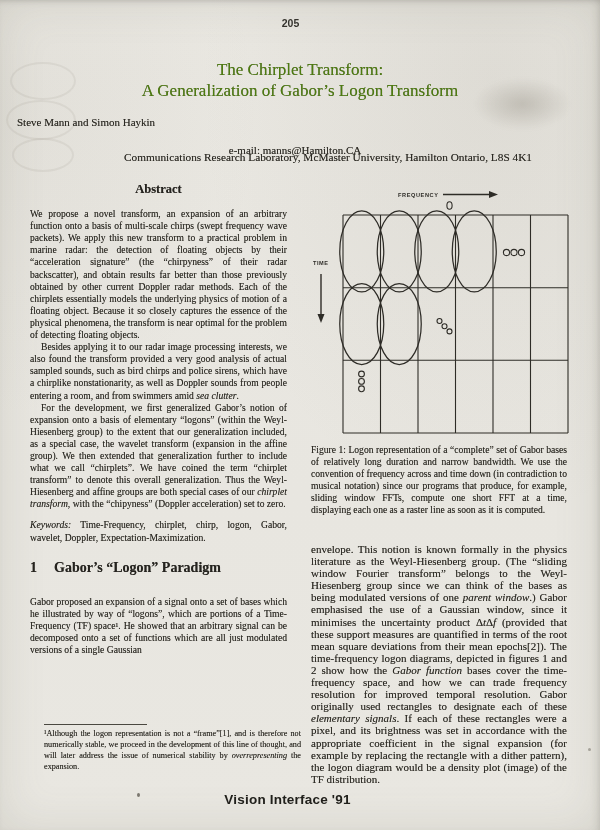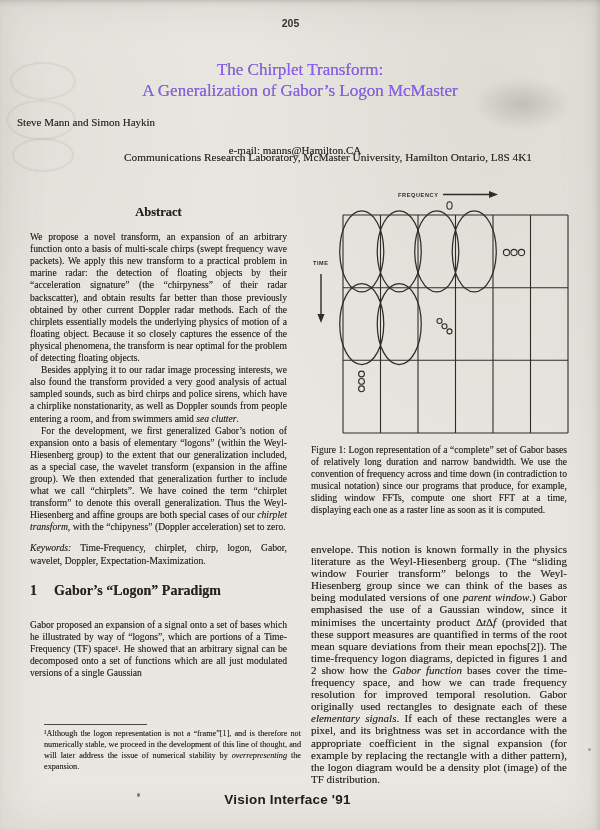--- a/index.html
+++ b/index.html
@@ -17,26 +17,26 @@
   .abs{position:absolute;}
   .just{text-align:justify;text-justify:inter-word;hyphens:auto;-webkit-hyphens:auto;}
   p{margin:0;}
   .ind{text-indent:11px;}
   .softt{text-shadow:0 0 .4px rgba(43,41,35,.55);}
 
   #pageno{top:17px;left:0;width:581px;text-align:center;
     font-family:"Liberation Sans",sans-serif;font-weight:bold;font-size:10.5px;color:#35332e;}
 
   #titleblock{top:60px;left:0;width:600px;text-align:center;
-    font-size:17px;line-height:20.5px;color:#8b5cf6;}
+    font-size:17px;line-height:20.5px;color:#4d7c0f;}
   #authors{top:116px;left:0;width:596px;font-size:11px;padding-left:17px;}
   #affil{top:130px;left:40px;width:576px;text-align:center;font-size:11.3px;margin-top:21px;}
   #email{top:144px;left:0;width:590px;text-align:center;font-size:11px;}
 
-  #leftcol{top:206px;left:30px;width:257px;font-size:9.6px;line-height:12.1px;}
+  #leftcol{top:183px;left:30px;width:257px;font-size:9.6px;line-height:12.1px;}
   #abstract-heading{font-size:12.5px;font-weight:bold;text-align:center;margin:0 0 13px 0;color:#25231f;}
   #keywords{margin-top:9px;}
   #sec1-heading{margin:18px 0 22px 0;font-size:14px;font-weight:bold;color:#25231f;font-family:Liberation Serif, serif;}
   #sec1-heading .sp{margin-left:17px;}
 
   #footnote{top:724px;left:44px;width:257px;font-size:8.2px;line-height:10.9px;}
   .fn-rule{width:103px;height:1px;background:#4a4840;margin-bottom:4px;}
 
   #fig1{left:305px;top:182px;}
   #caption{top:444px;left:311px;width:256px;font-size:9.6px;line-height:12.1px;}
@@ -63,21 +63,21 @@
 <div class="ghost-e abs" style="left:6px;top:100px;width:66px;height:36px;"></div>
 <div class="ghost-e abs" style="left:12px;top:138px;width:58px;height:30px;"></div>
 <div id="smudge-tr" class="abs"></div>
 <div id="speck1" class="abs"></div>
 <div id="speck2" class="abs"></div>
 
 <div id="pageno" class="abs">205</div>
 
 <div id="titleblock" class="abs softt">
   <div>The Chirplet Transform:</div>
-  <div>A Generalization of Gabor’s Logon McMaster</div>
+  <div>A Generalization of Gabor’s Logon Transform</div>
 </div>
 <div id="authors" class="abs softt">Steve Mann and Simon Haykin</div>
 <div id="affil" class="abs softt">Communications Research Laboratory, McMaster University, Hamilton Ontario, L8S 4K1</div>
 <div id="email" class="abs softt">e-mail: manns@Hamilton.CA</div>
 
 <div id="leftcol" class="abs softt">
   <div id="abstract-heading">Abstract</div>
   <p class="just">We propose a novel transform, an expansion of an arbitrary function onto a basis of multi-scale chirps (swept frequency wave packets). We apply this new transform to a practical problem in marine radar: the detection of floating objects by their “acceleration signature” (the “chirpyness” of their radar backscatter), and obtain results far better than those previously obtained by other current Doppler radar methods. Each of the chirplets essentially models the underlying physics of motion of a floating object. Because it so closely captures the essence of the physical phenomena, the transform is near optimal for the problem of detecting floating objects.</p>
   <p class="just ind">Besides applying it to our radar image processing interests, we also found the transform provided a very good analysis of actual sampled sounds, such as bird chirps and police sirens, which have a chirplike nonstationarity, as well as Doppler sounds from people entering a room, and from swimmers amid <i>sea clutter</i>.</p>
   <p class="just ind">For the development, we first generalized Gabor’s notion of expansion onto a basis of elementary “logons” (within the Weyl-Hiesenberg group) to the extent that our generalization included, as a special case, the wavelet transform (expansion in the affine group). We then extended that generalization further to include what we call “chirplets”. We have coined the term “chirplet transform” to denote this overall generalization. Thus the Weyl-Hiesenberg and affine groups are both special cases of our <i>chirplet transform</i>, with the “chipyness” (Doppler acceleration) set to zero.</p>

